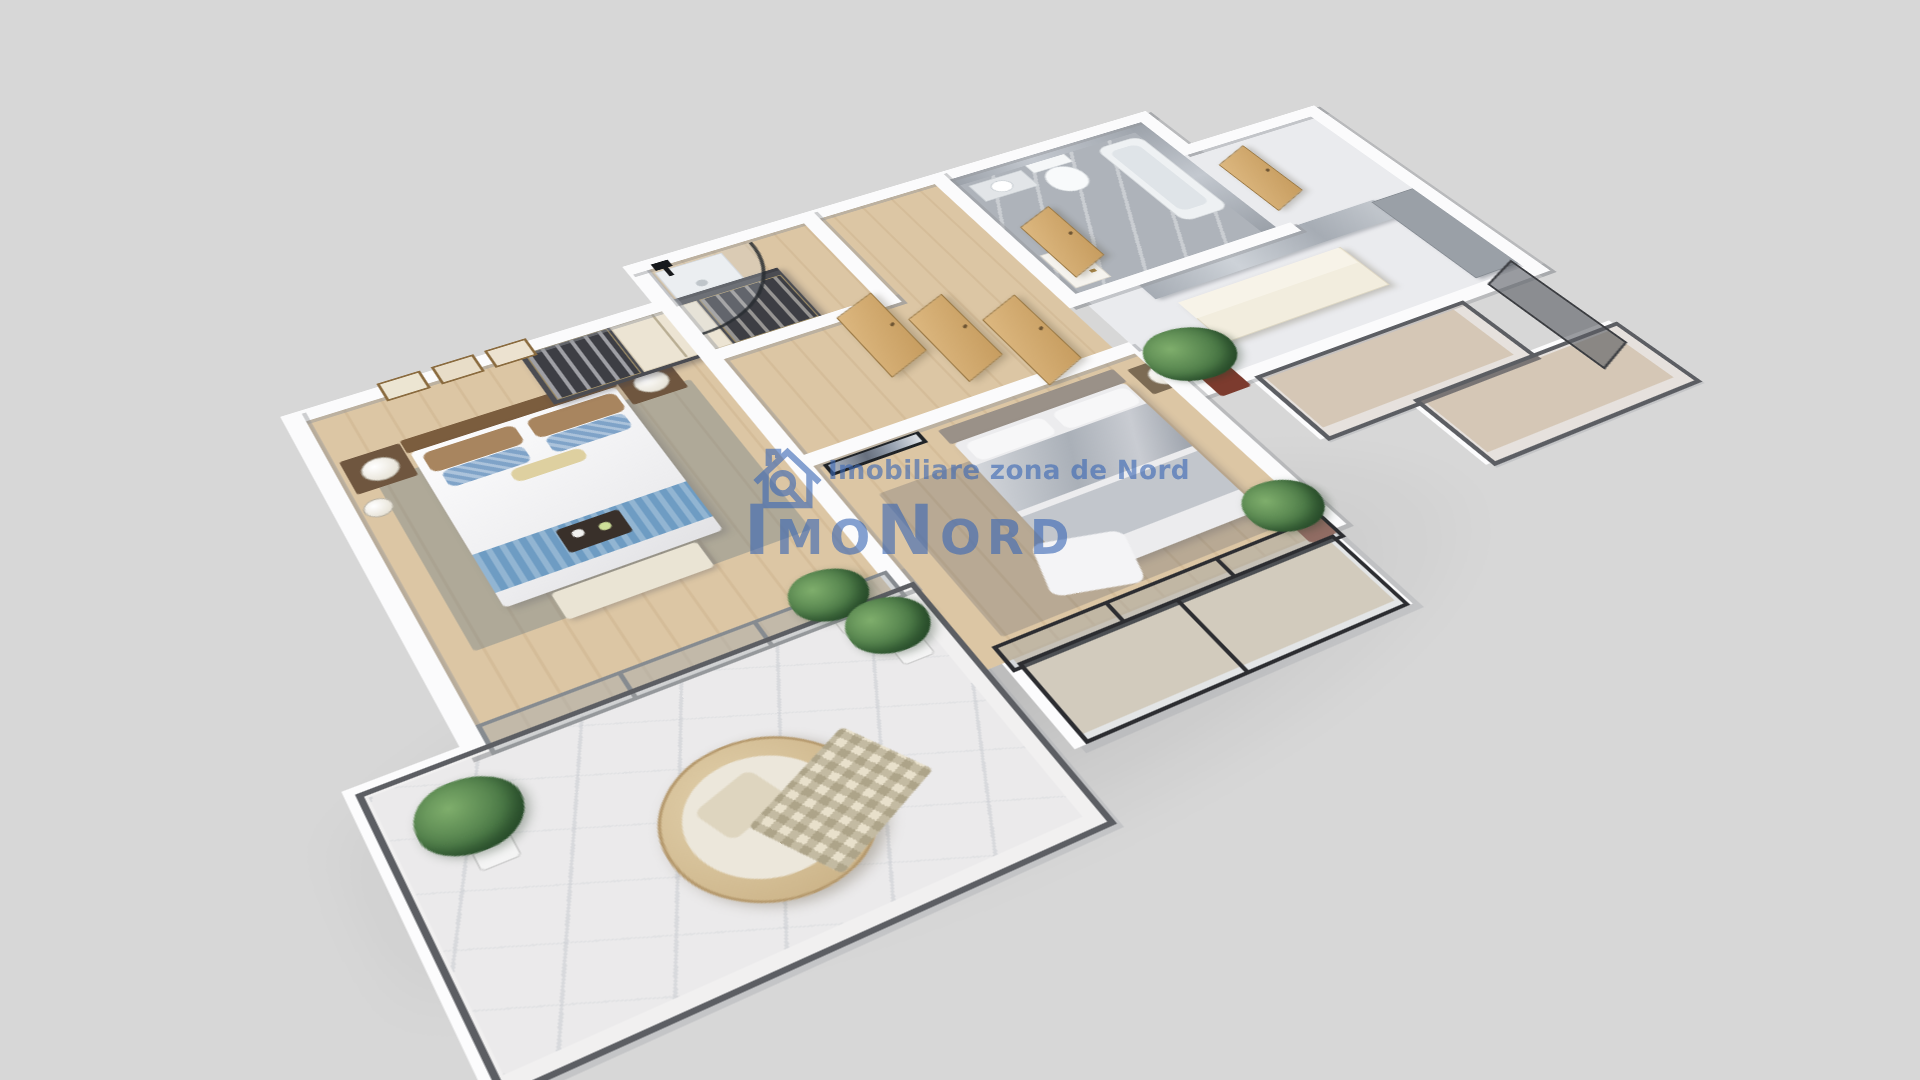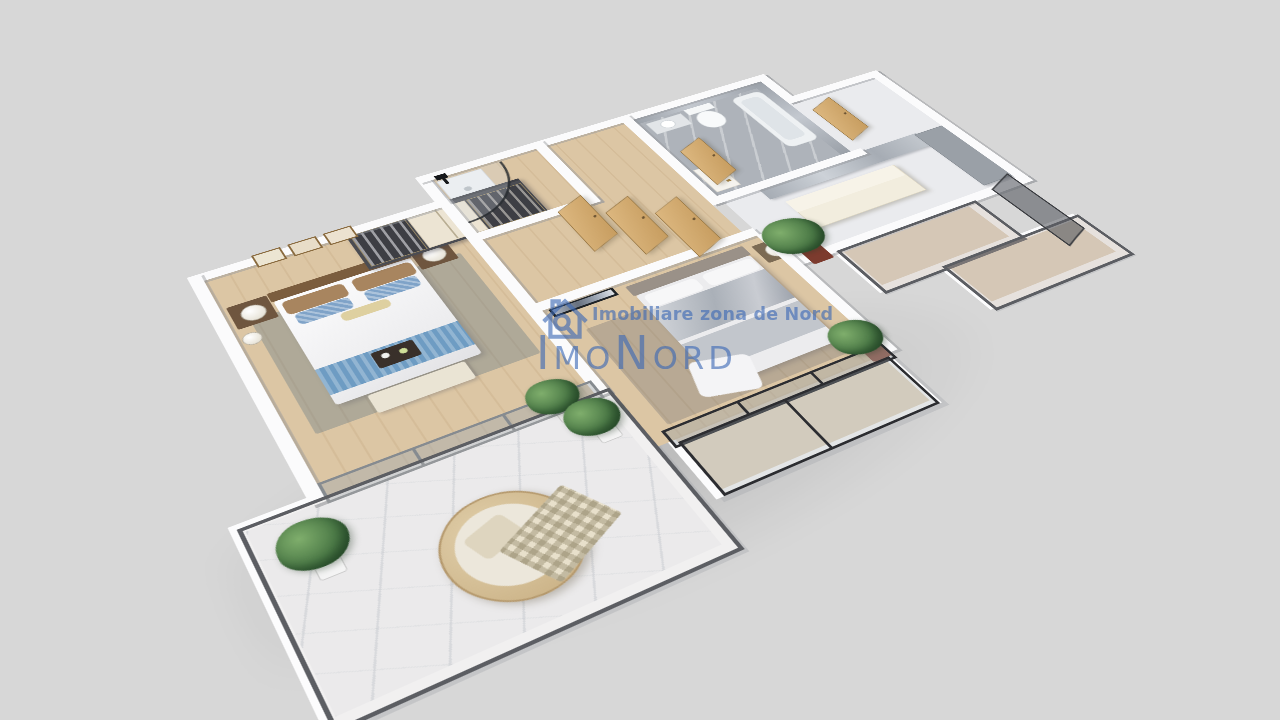--- a/index.html
+++ b/index.html
@@ -47,32 +47,32 @@
   .plant{
     border-radius:46% 54% 50% 50%/52% 48% 55% 45%;
     background:radial-gradient(circle at 36% 32%,#7fae6c,#4c7a47 55%,#2f5530 92%);
     box-shadow:inset -4px -6px 10px rgba(20,50,25,.5), 2px 3px 6px rgba(40,60,40,.35);
   }
   .pot{border-radius:3px;}
   .lamp{border-radius:50%;background:radial-gradient(circle at 38% 32%,#ffffff,#e9e5da 70%,#c9c4b6);border:1px solid #b3ada0;}
   .pillow{border-radius:6px;}
   
   .watermark{
-    position:absolute;left:524px;top:288px;width:300px;height:110px;
+    position:absolute;left:484px;top:288px;width:300px;height:110px;
     color:var(--brand-color,#3a68b5);opacity:var(--brand-opacity,0.6);
     pointer-events:none;z-index:50;
   }
   .wm-logo{position:absolute;left:16px;top:6px;width:50px;height:50px;}
   .wm-tagline{
     position:absolute;left:68px;top:16px;
     font-size:17.5px;font-weight:700;letter-spacing:.2px;white-space:nowrap;
   }
   .wm-brand{
     position:absolute;left:12px;top:42px;line-height:1;
-    font-size:46px;font-weight:400;font-variant:small-caps;letter-spacing:4px;white-space:nowrap;
+    font-size:46px;font-weight:700;font-variant:small-caps;letter-spacing:4px;white-space:nowrap;
   }
 </style>
 </head>
 <body>
 
 <div class="canvas">
   <div class="scene">
     <div class="plan">
 
       <div class="f" style="left:-10px;top:380px;width:780px;height:320px;background:radial-gradient(ellipse at 45% 50%,rgba(0,0,0,.14),transparent 68%);filter:blur(12px);z-index:0;"></div>

